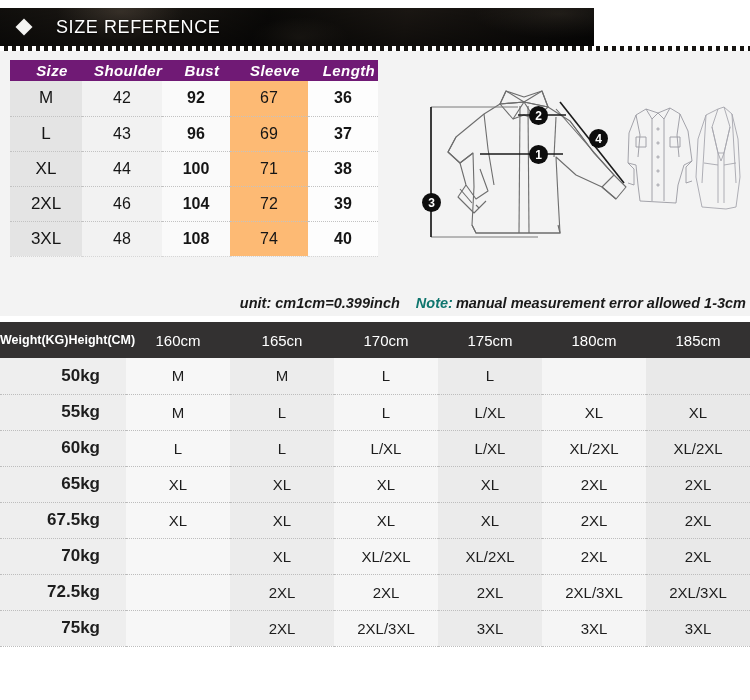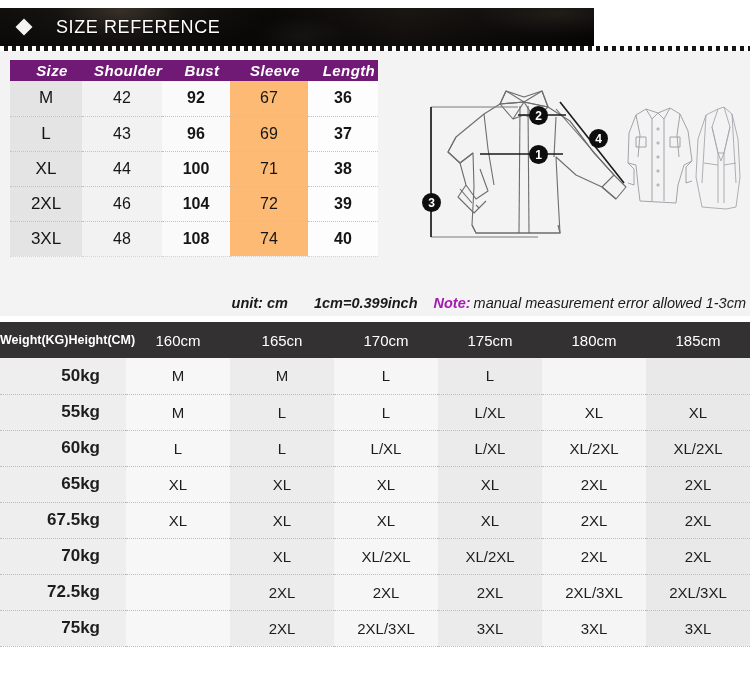--- a/index.html
+++ b/index.html
@@ -69,24 +69,24 @@
   .col-sleeve { background: #fdfdfd; font-weight: bold; font-size: 18px; }
   .size-table tbody td.col-size { font-size: 17px; }
 
   .note-row {
     position: absolute; left: 0; top: 238px; width: 750px; height: 28px;
     display: flex; align-items: center; justify-content: flex-end;
     padding-right: 4px;
     font-style: italic; font-weight: bold; font-size: 14.5px; color: #1a1a1a;
     white-space: nowrap;
   }
-  .note-row .unit { margin-right: 26px; }
+  .note-row .unit { }
   .note-row .conv { margin-right: 16px; text-align: center; }
-  .note-row .note-hl { color: #a21caf; margin-right: 3px; }
-  .note-row .note-body { font-weight: normal; }
+  .note-row .note-hl { color: #0f766e; margin-right: 3px; }
+  .note-row .note-body { font-weight: bold; }
 
   
   .figure { position: absolute; left: 388px; top: 6px; width: 360px; height: 228px; }
   .badge {
     position: absolute; width: 19px; height: 19px; border-radius: 50%;
     background: #0d0d0d; color: #fff; font-size: 12px; font-weight: bold;
     display: flex; align-items: center; justify-content: center;
     font-family: "Liberation Sans", sans-serif;
   }
 

